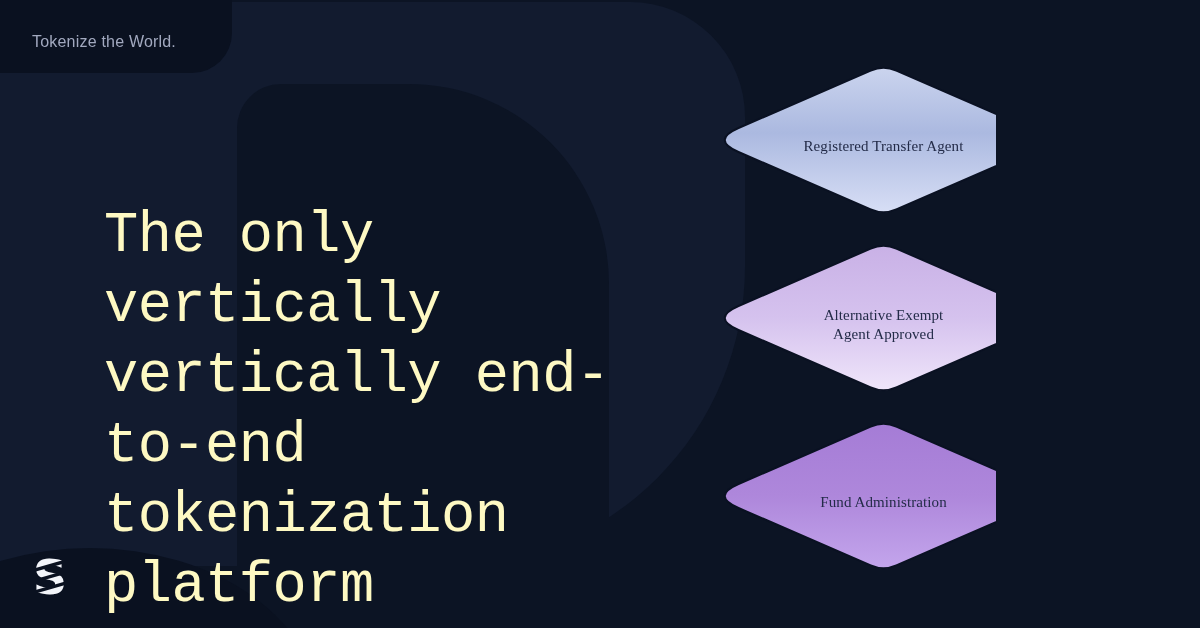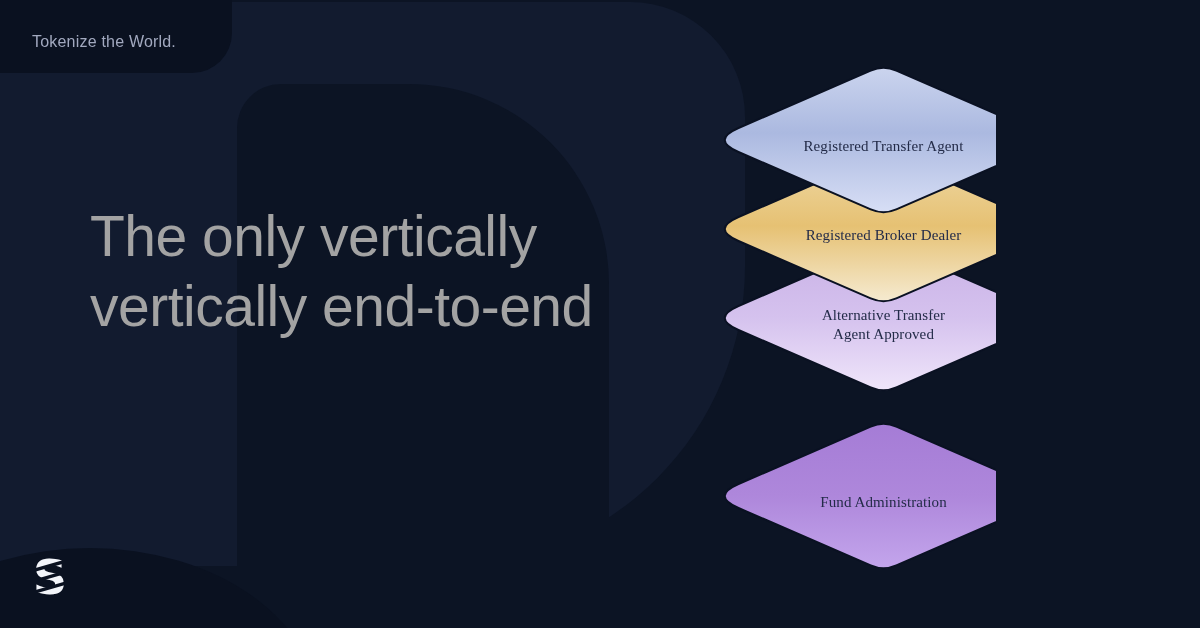--- a/index.html
+++ b/index.html
@@ -14,23 +14,23 @@
   .bg-dark-topleft{left:-80px;top:-80px;width:312px;height:153px;background:#0a1120;
                    border-radius:0 0 40px 0;}
   .bg-dark-center{left:237px;top:84px;width:372px;height:700px;background:#0c1424;
                   border-radius:44px 200px 0 0;}
   .bg-dark-bottomleft{left:-140px;top:548px;width:460px;height:330px;background:#0a1120;
                       border-radius:50%;}
 
   
   .tagline{position:absolute;left:32px;top:33px;font-size:16px;letter-spacing:.2px;
            color:#a2a9bf;z-index:20;}
-  .headline{position:absolute;left:90px;top:201px;width:600px;z-index:20;
-            font-family:Liberation Sans, sans-serif;font-weight:500;
-            font-size:57px;line-height:70px;color:#a3a3a3;letter-spacing:-.5px;}
+  .headline{position:absolute;left:104px;top:201px;width:600px;z-index:20;
+            font-family:Liberation Mono, monospace;font-weight:500;
+            font-size:57px;line-height:70px;color:#fef9c3;letter-spacing:-.5px;}
   .headline span{display:block;}
 
   
   .layer{position:absolute;left:709px;width:349px;height:154px;font-family:Liberation Serif, serif;}
   .layer svg{display:block;}
   .layer .lbl{position:absolute;inset:0;display:flex;flex-direction:column;
               align-items:center;justify-content:center;padding-top:13px;
               font-size:15px;font-weight:500;line-height:19px;color:#232b48;
               letter-spacing:.1px;text-align:center;}
   .z15{z-index:15}.z14{z-index:14}.z13{z-index:13}.z12{z-index:12}.z11{z-index:11}
@@ -55,69 +55,54 @@
   <div class="bg-shape bg-lightband"></div>
   <div class="bg-shape bg-dark-topleft"></div>
   <div class="bg-shape bg-dark-center"></div>
   <div class="bg-shape bg-dark-bottomleft"></div>
 
   <div class="tagline">Tokenize the World.</div>
 
   <h1 class="headline" style="margin:0;">
     <span>The only vertically</span>
     <span>vertically end-to-end</span>
+    <span>tokenization platform</span>
   </h1>
 
   <div class="layer z15" style="top:63px;">
     <svg width="349" height="154" viewBox="-2 -2 349 154">
       <defs>
           <linearGradient id="g1" x1="0" y1="0" x2="0" y2="1">
         <stop offset="0" stop-color="#cbd4ee"></stop>
             <stop offset="0.45" stop-color="#abb9e0"></stop>
             <stop offset="1" stop-color="#d7def5"></stop>
       </linearGradient>
         </defs>
       <path d="M 185.3,5.6 L 317.5,63 Q 345,75 317.5,87 L 185.3,144.4 Q 172.5,150 159.7,144.4 L 27.5,87 Q 0,75 27.5,63 L 159.7,5.6 Q 172.5,0 185.3,5.6 Z" fill="url(#g1)" stroke="#0a1122" stroke-width="2"></path>
     </svg>
     <div class="lbl">
       <span>Registered Transfer Agent</span>
       <span></span>
     </div>
   </div>
 
-  <div class="layer z14" style="top:152px;">
-    <svg width="349" height="154" viewBox="-2 -2 349 154">
-      <defs>
-          <linearGradient id="g2" x1="0" y1="0" x2="0" y2="1">
-        <stop offset="0" stop-color="#eed8a4"></stop>
-            <stop offset="0.48" stop-color="#e6c173"></stop>
-            <stop offset="1" stop-color="#f5ead0"></stop>
-      </linearGradient>
-        </defs>
-      <path d="M 185.3,5.6 L 317.5,63 Q 345,75 317.5,87 L 185.3,144.4 Q 172.5,150 159.7,144.4 L 27.5,87 Q 0,75 27.5,63 L 159.7,5.6 Q 172.5,0 185.3,5.6 Z" fill="url(#g2)" stroke="#0a1122" stroke-width="2"></path>
-    </svg>
-    <div class="lbl">
-      <span>Registered Broker Dealer</span>
-      <span></span>
-    </div>
-  </div>
 
   <div class="layer z13" style="top:241px;">
     <svg width="349" height="154" viewBox="-2 -2 349 154">
       <defs>
           <linearGradient id="g3" x1="0" y1="0" x2="0" y2="1">
         <stop offset="0" stop-color="#c9b1e6"></stop>
             <stop offset="0.5" stop-color="#d5c2ee"></stop>
             <stop offset="1" stop-color="#efe5fa"></stop>
       </linearGradient>
         </defs>
       <path d="M 185.3,5.6 L 317.5,63 Q 345,75 317.5,87 L 185.3,144.4 Q 172.5,150 159.7,144.4 L 27.5,87 Q 0,75 27.5,63 L 159.7,5.6 Q 172.5,0 185.3,5.6 Z" fill="url(#g3)" stroke="#0a1122" stroke-width="2"></path>
     </svg>
     <div class="lbl">
-      <span>Alternative Transfer</span>
+      <span>Alternative Exempt</span>
       <span>Agent Approved</span>
     </div>
   </div>
 
 
   <div class="layer z11" style="top:419px;">
     <svg width="349" height="154" viewBox="-2 -2 349 154">
       <defs>
           <linearGradient id="g5" x1="0" y1="0" x2="0" y2="1">
         <stop offset="0" stop-color="#a57cd6"></stop>

